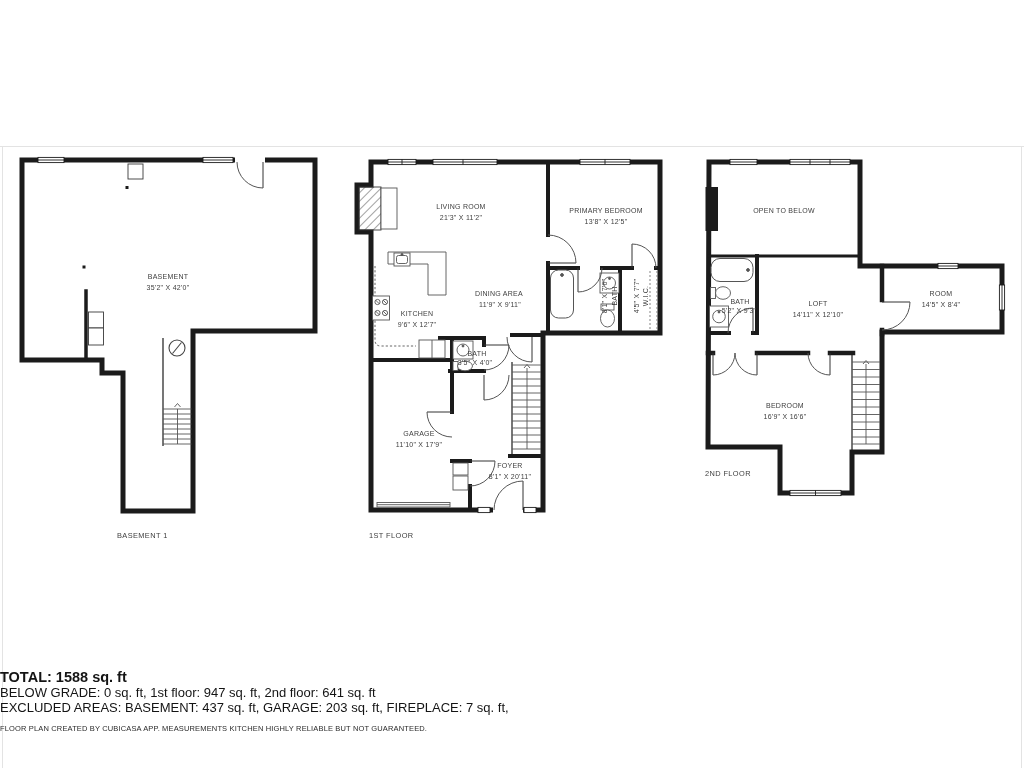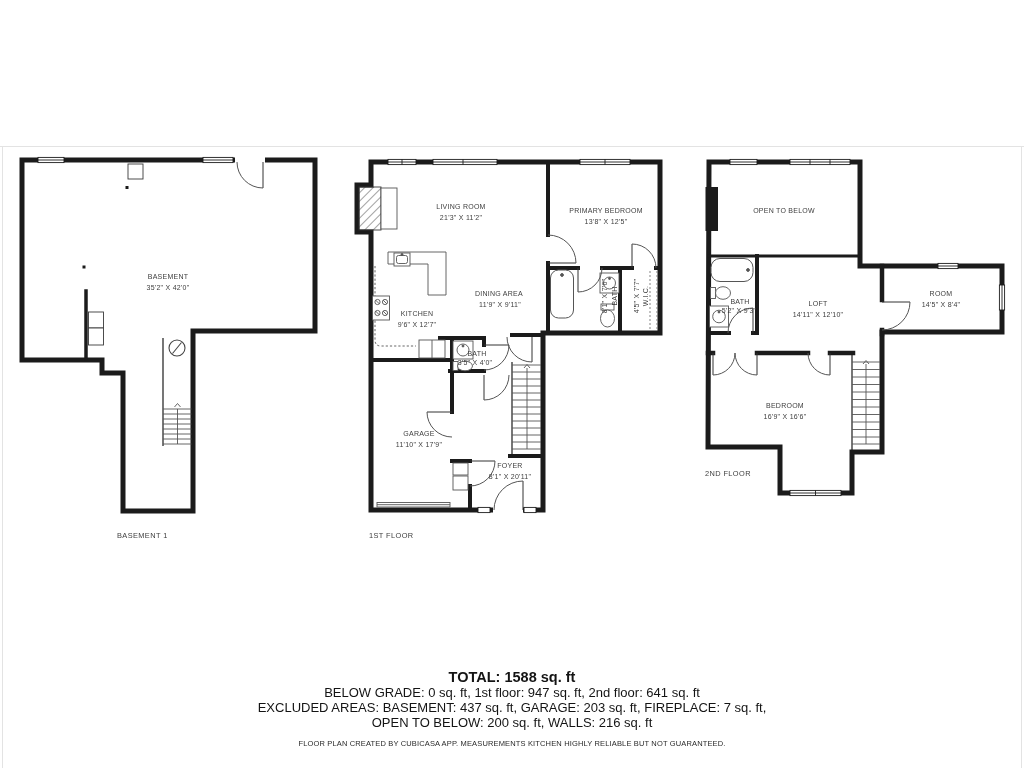--- a/index.html
+++ b/index.html
@@ -1,21 +1,21 @@
 <!DOCTYPE html>
 <html><head>
 <meta charset="utf-8">
 <style>
   html,body{margin:0;padding:0;background:#ffffff;}
   .canvas{position:relative;width:1024px;height:768px;background:#ffffff;overflow:hidden;
           font-family:"Liberation Sans",sans-serif;}
   svg{position:absolute;left:0;top:0;}
   svg text{fill:#3d3d3d;font-family:"Liberation Sans",sans-serif;font-size:7px;letter-spacing:.25px;}
   svg text.floor{font-size:7.4px;letter-spacing:.4px;}
-  .summary{position:absolute;top:669px;left:0;width:1024px;text-align:center;color:#141414;}
+  .summary{position:absolute;top:669px;left:0;width:1024px;color:#141414;}
   .summary .total{font-size:14.5px;font-weight:bold;line-height:16px;}
   .summary .line{font-size:13px;line-height:15px;}
   .summary .disclaimer{font-size:7.5px;line-height:9px;margin-top:9px;color:#2a2a2a;letter-spacing:.15px;}
 </style>
 </head>
 <body>
 
 <div class="canvas">
 
 <svg width="1024" height="768" viewBox="0 0 1024 768">
@@ -347,17 +347,16 @@
     <text x="785" y="408" text-anchor="middle">BEDROOM</text>
     <text x="785" y="419" text-anchor="middle">16'9" X 16'6"</text>
     <text class="floor" x="705" y="476">2ND FLOOR</text>
   </g>
 </svg>
 
   <div class="summary">
     <div class="total">TOTAL: 1588 sq. ft</div>
     <div class="line">BELOW GRADE: 0 sq. ft, 1st floor: 947 sq. ft, 2nd floor: 641 sq. ft</div>
     <div class="line">EXCLUDED AREAS: BASEMENT: 437 sq. ft, GARAGE: 203 sq. ft, FIREPLACE: 7 sq. ft,</div>
-    <div class="line">OPEN TO BELOW: 200 sq. ft, WALLS: 216 sq. ft</div>
     <div class="disclaimer">FLOOR PLAN CREATED BY CUBICASA APP. MEASUREMENTS KITCHEN HIGHLY RELIABLE BUT NOT GUARANTEED.</div>
   </div>
 
 </div>
 
 </body></html>

